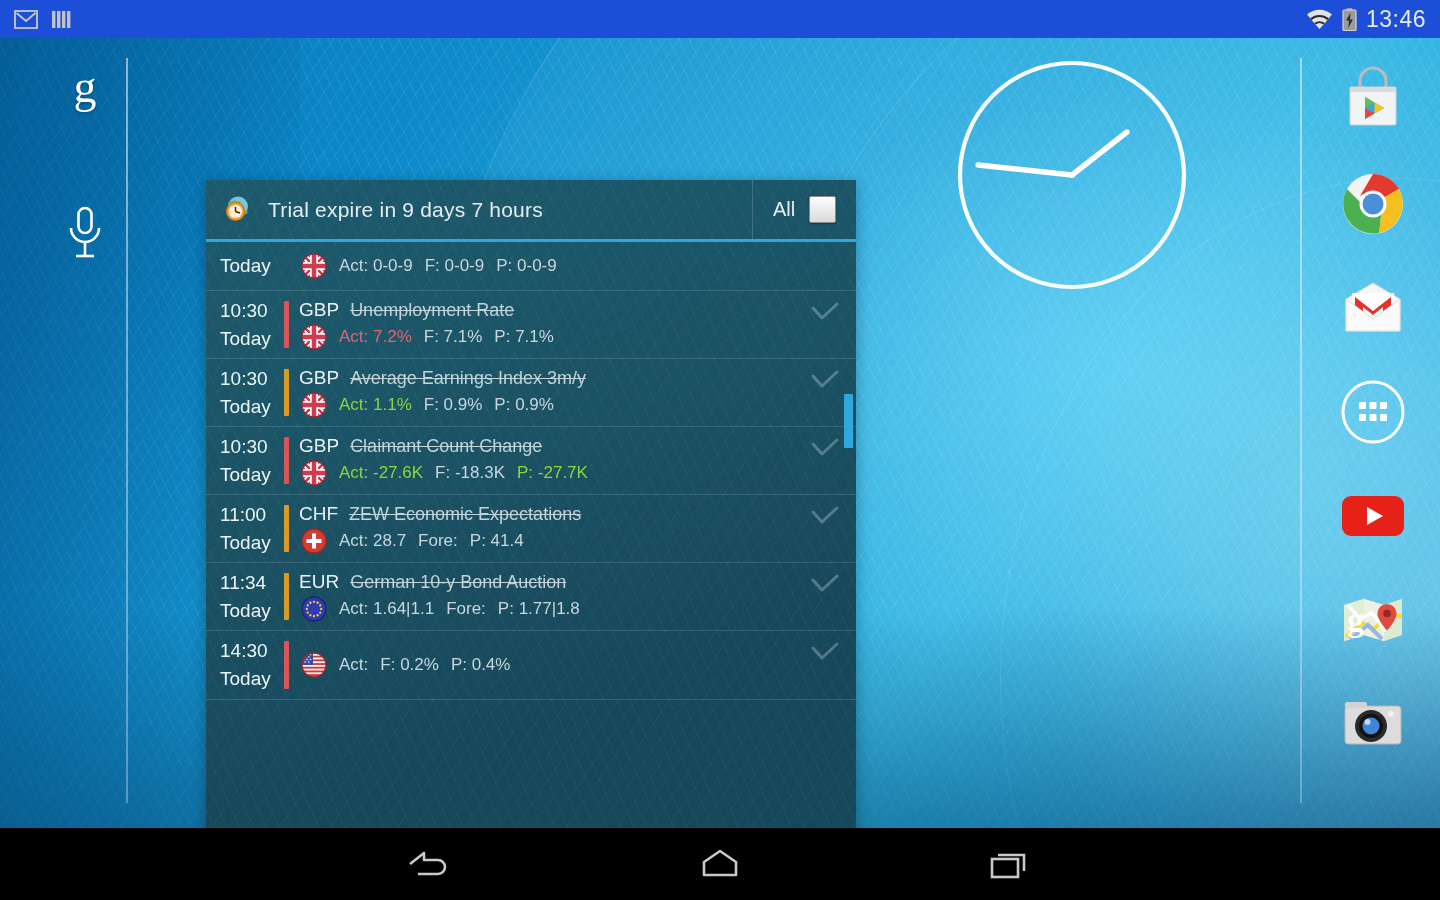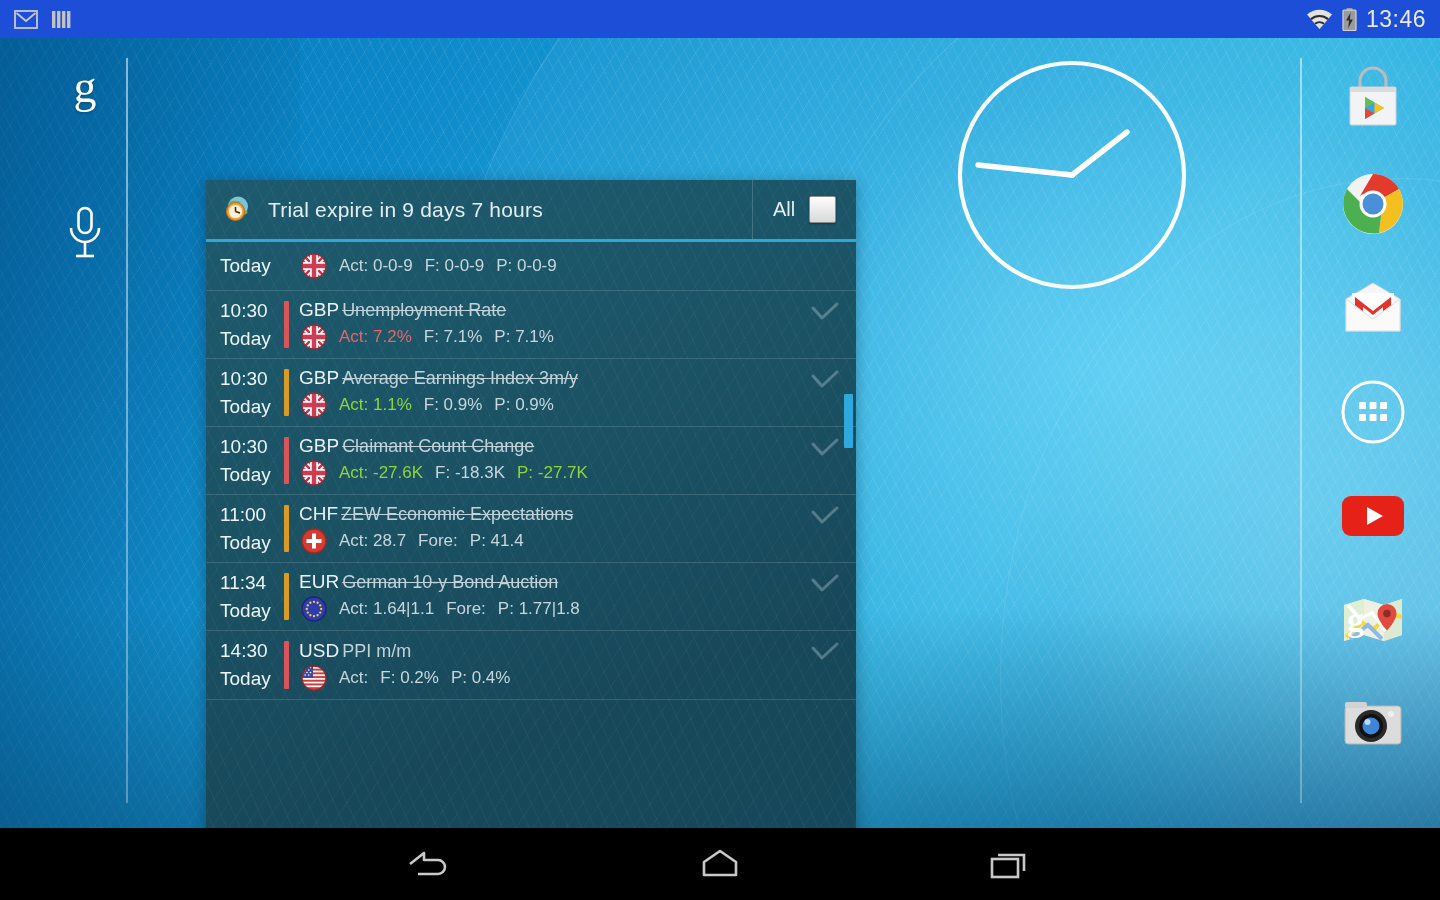--- a/index.html
+++ b/index.html
@@ -137,21 +137,21 @@
   .fx-row.summary { min-height: 49px; align-items: center; padding: 4px 0; }
   .fx-time {
     width: 76px; flex: 0 0 76px; padding-left: 14px;
     display: flex; flex-direction: column; justify-content: center;
     font-size: 19px; color: #eef5f7; line-height: 1.45;
   }
   .fx-impact { width: 5px; flex: 0 0 5px; margin: 4px 10px 4px 2px; border-radius: 1px; }
   .imp-high { background: #d9555a; }
   .imp-med  { background: #d99a28; }
   .fx-body { flex: 1 1 auto; display: flex; flex-direction: column; justify-content: center; gap: 3px; padding-right: 44px; }
-  .fx-line1 { display: flex; align-items: baseline; gap: 3px; }
+  .fx-line1 { display: flex; align-items: baseline; gap: 11px; }
   .fx-cur { font-size: 19px; color: #eaf2f5; }
   .fx-event { font-size: 18px; color: #c2d3d9; }
   .fx-event.struck { text-decoration: line-through; }
   .fx-line2 { display: flex; align-items: center; gap: 10px; }
   .fx-vals { font-size: 17px; color: #c7d7dd; display: flex; gap: 12px; }
   .v-red   { color: #e2666c; }
   .v-green { color: #8ed63c; }
   .v-dim   { color: #c7d7dd; }
   .fx-check {
     position: absolute; right: 16px; top: 10px;
@@ -599,24 +599,20 @@
   <path d="M3 7 L12 17 L27 3" fill="none" stroke="#dfeaee" stroke-width="3" stroke-linecap="round" stroke-linejoin="round"></path>
 </svg></span>
   </div>
         <div class="fx-row">
     <div class="fx-time">
             <span>14:30</span>
             <span>Today</span>
           </div>
     <div class="fx-impact imp-high"></div>
     <div class="fx-body">
-      <div class="fx-line1">
-       <span class="fx-cur">USD</span>
-       <span class="fx-event">PPI m/m</span>
-     </div>
       <div class="fx-line2">
         <span class="fx-flagwrap">
                 <svg width="26" height="26" viewBox="0 0 26 26">
       <defs>
                     <clipPath id="cus">
                       <circle cx="13" cy="13" r="12"></circle>
                     </clipPath>
                   </defs>
       <g clip-path="url(#cus)">
         <rect width="26" height="26" fill="#f3f3f3"></rect>

